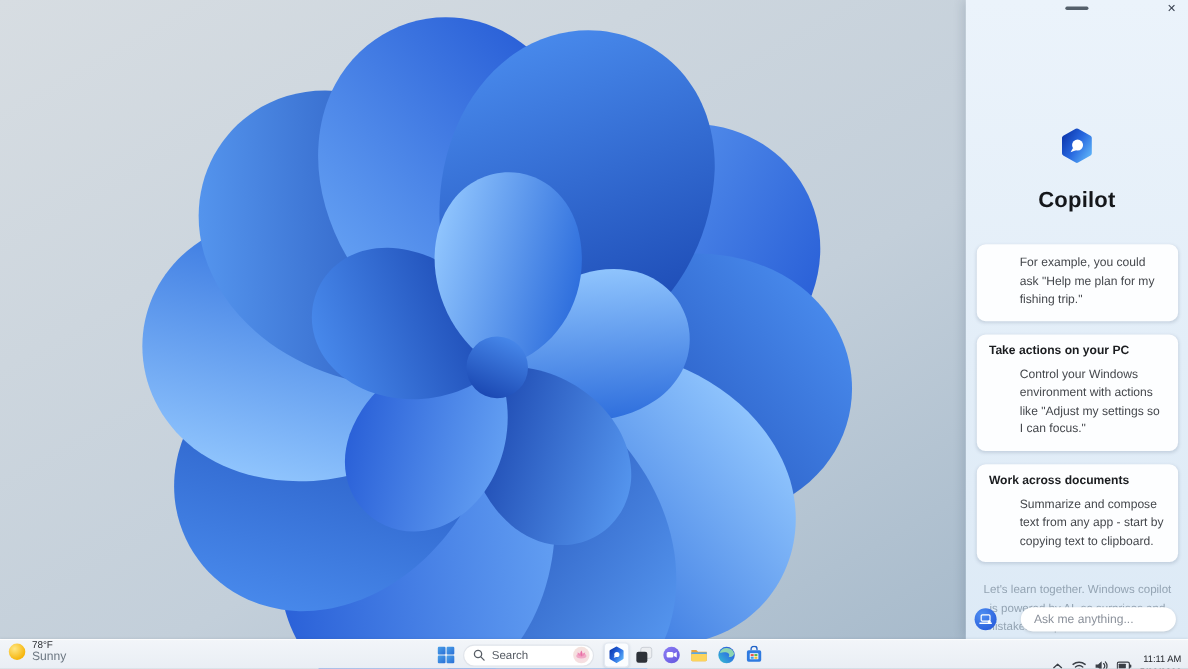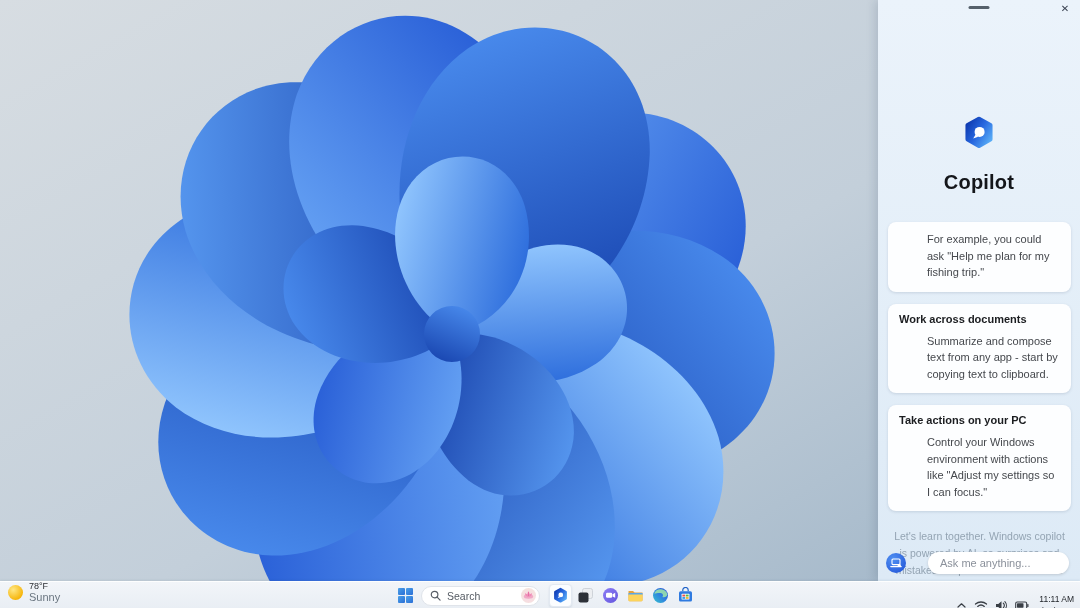--- a/index.html
+++ b/index.html
@@ -157,26 +157,26 @@
       <path d="M14.6 19.4 L12.2 23.4 L17.2 21.7 Z" fill="#ffffff"></path>
     </svg>
 
     <h1 class="copilot-title">Copilot</h1>
 
     <div class="panel-body">
       <div class="card">
         <div class="card-body">For example, you could ask "Help me plan for my fishing trip."</div>
       </div>
       <div class="card">
+        <div class="card-title">Take actions on your PC</div>
+        <div class="card-body">Control your Windows environment with actions like "Adjust my settings so I can focus."</div>
+      </div>
+      <div class="card">
         <div class="card-title">Work across documents</div>
         <div class="card-body">Summarize and compose text from any app - start by copying text to clipboard.</div>
-      </div>
-      <div class="card">
-        <div class="card-title">Take actions on your PC</div>
-        <div class="card-body">Control your Windows environment with actions like "Adjust my settings so I can focus."</div>
       </div>
 
       <p class="disclaimer"><span>Let's learn together. Windows copilot is powered by AI, so surprises and mistakes are possible. Make sure to check the facts, and </span></p>
     </div>
 
     <div class="ask-row">
       <button class="ask-icon">
         <svg width="12" height="11" viewBox="0 0 12 11">
           <rect x="2" y="1" width="8" height="5.6" rx="1" fill="none" stroke="#ffffff" stroke-width="1.1"></rect>
           <path d="M0.8 8.6 H11.2" stroke="#ffffff" stroke-width="1.2" stroke-linecap="round"></path>

